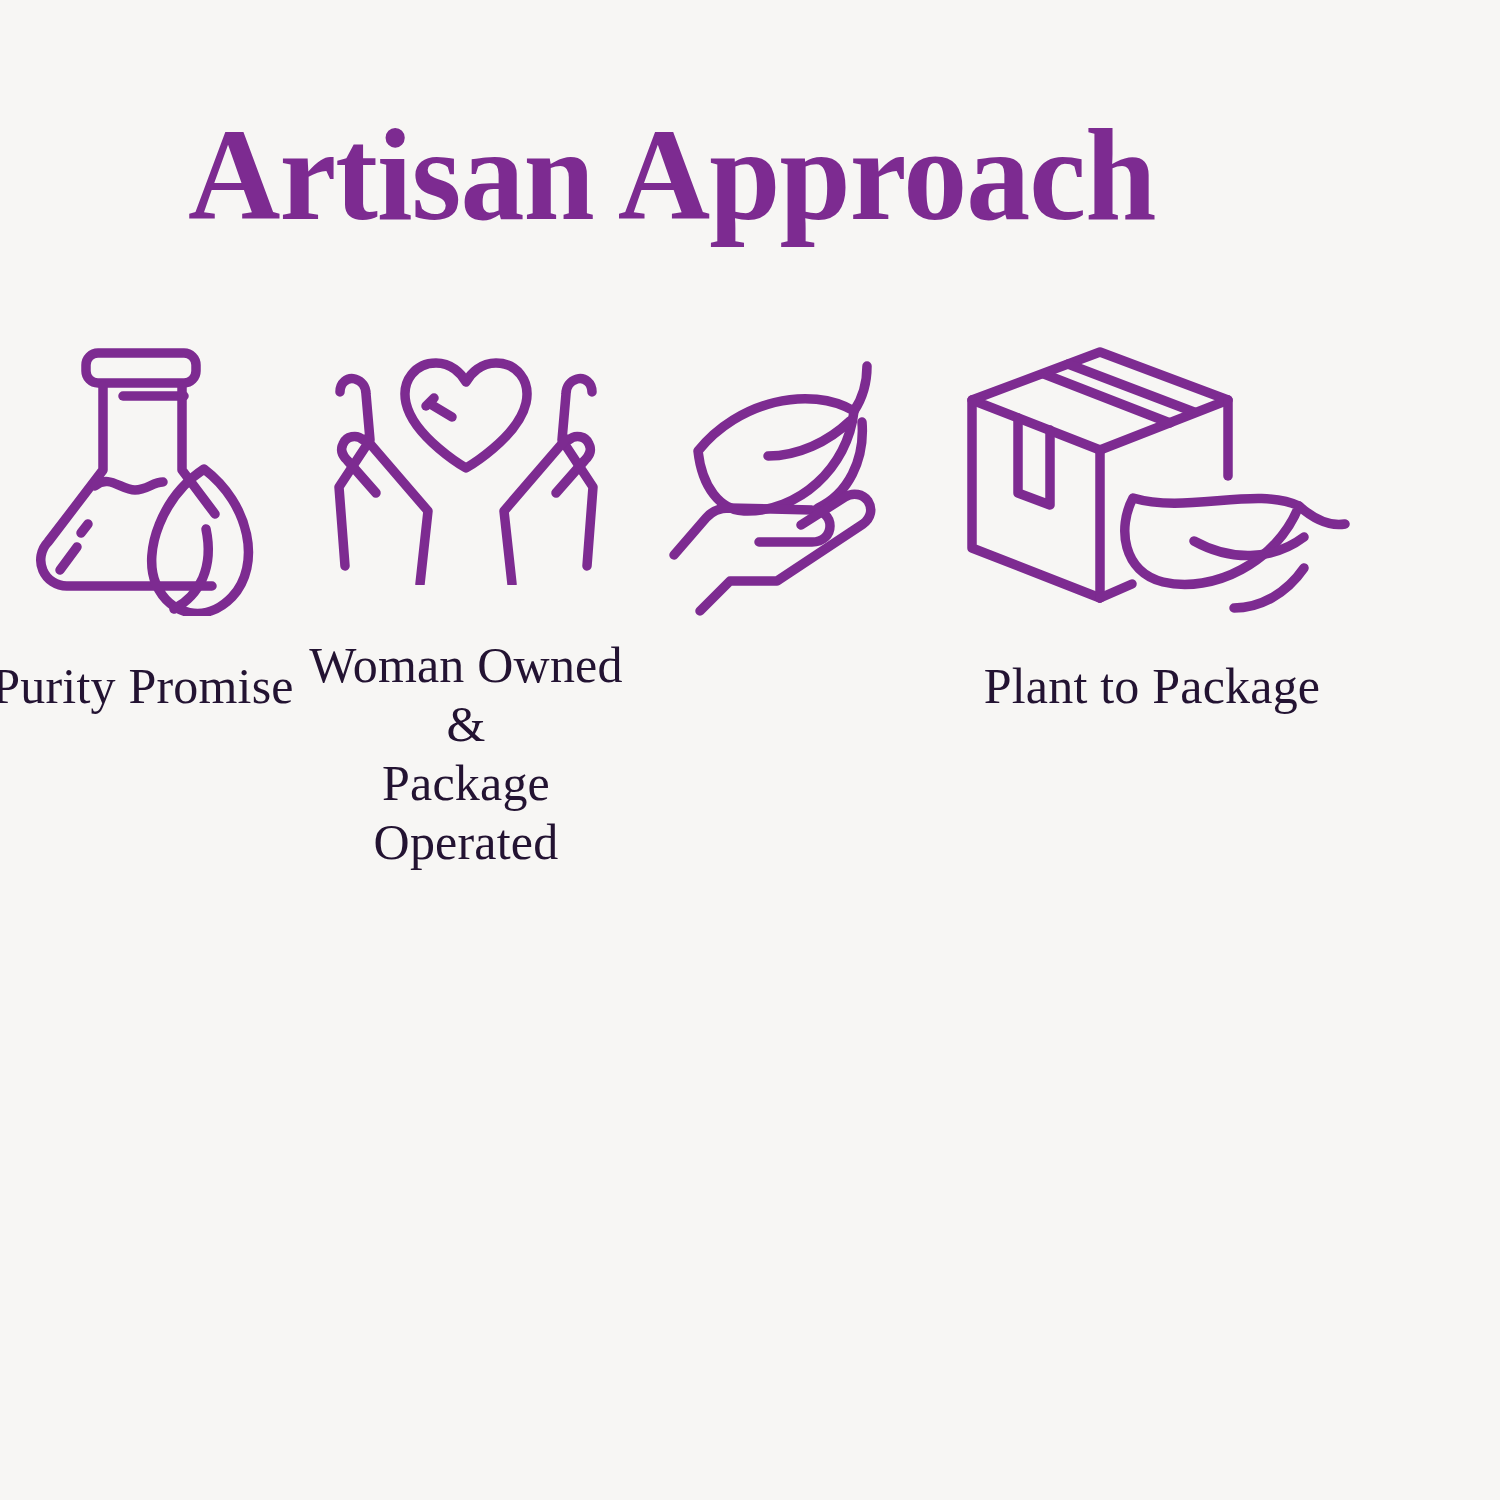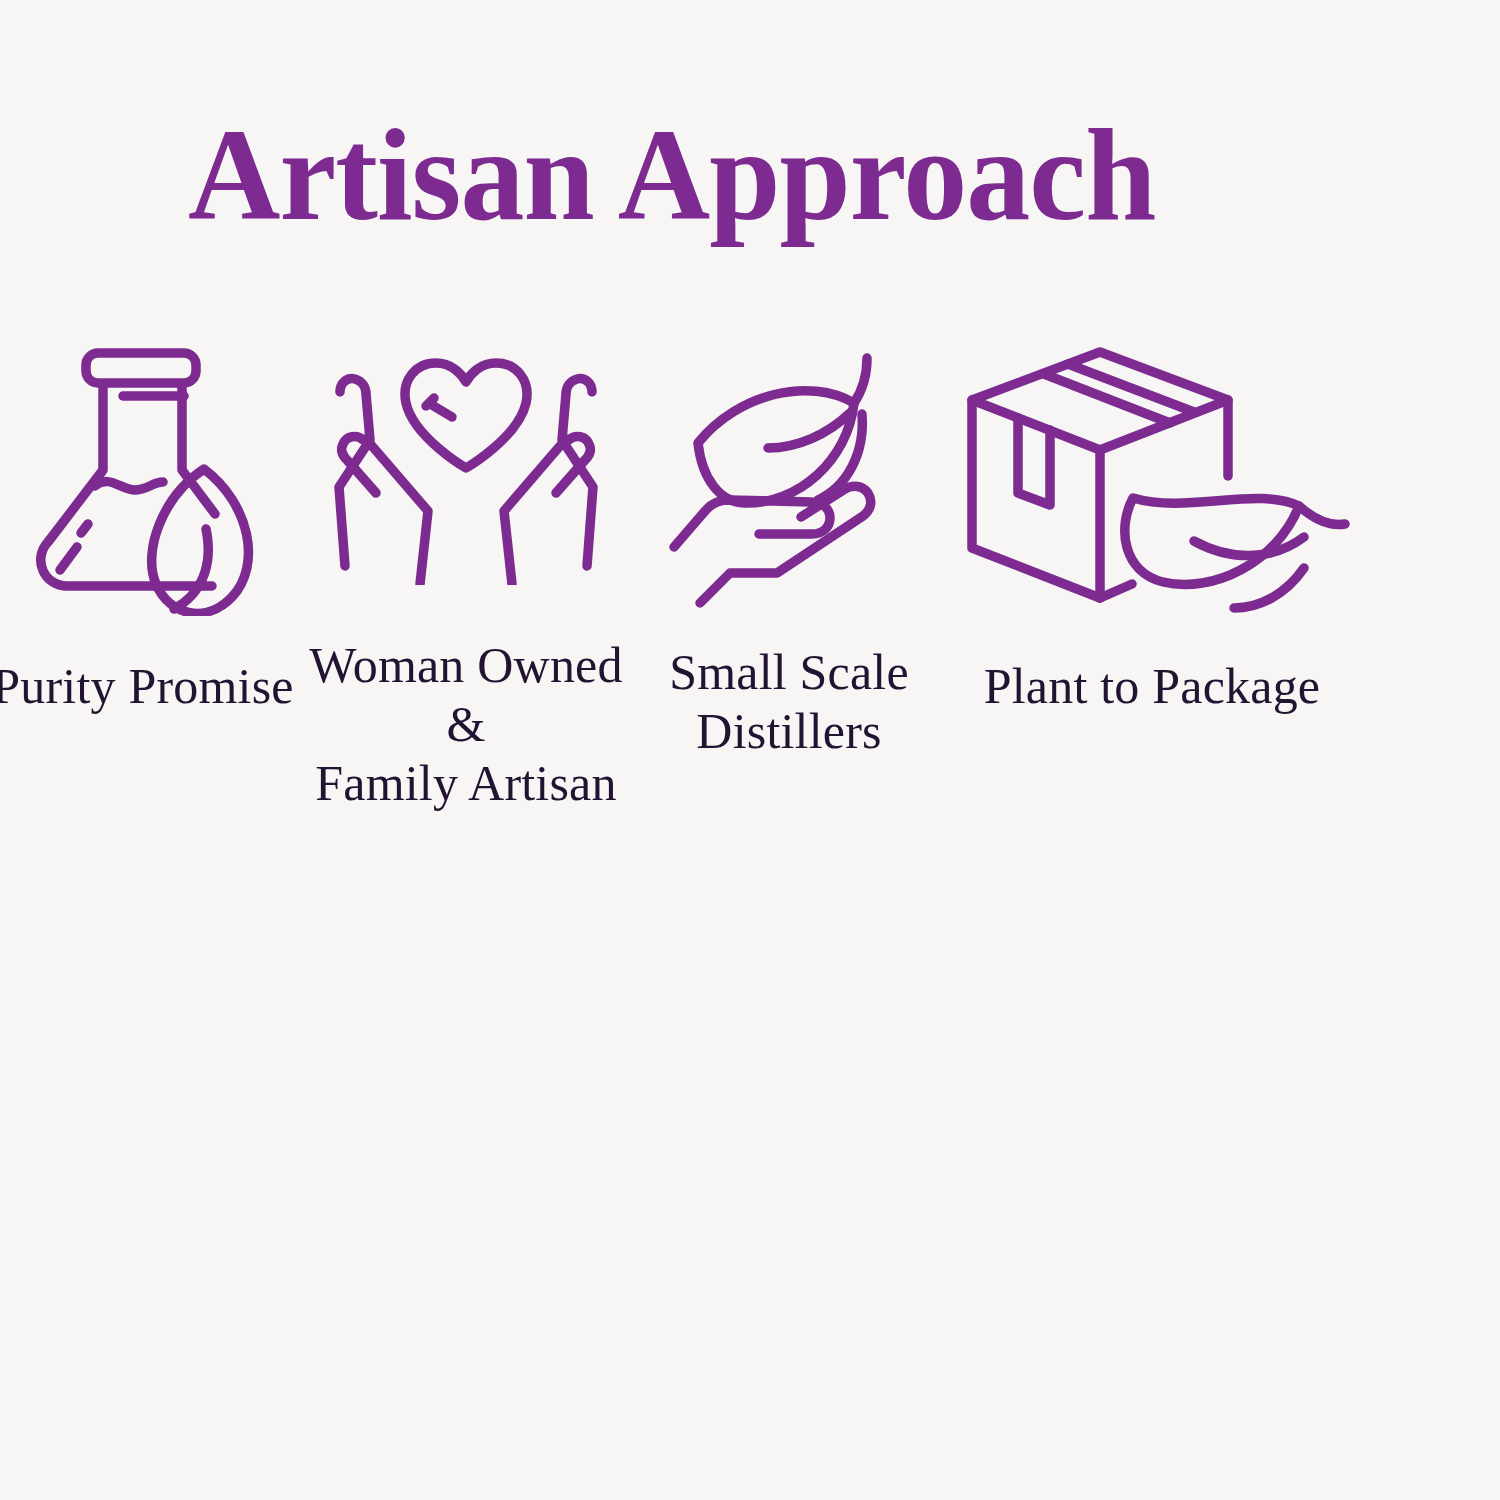--- a/index.html
+++ b/index.html
@@ -147,43 +147,40 @@
 
           <path d="M60 104 l62 72 l-8 73"></path>
 
           <path d="M286 57 c0 -9 -7 -15 -15 -13 c-7 2 -11 8 -11 15 l-4 46 l31 47 l-6 79"></path>
           <path d="M263 105 c6 -6 17 -4 20 4 c3 6 1 11 -4 16 l-29 33"></path>
           <path d="M260 104 l-62 72 l8 73"></path>
         </svg>
       </div>
       <div class="cell-label">
         <span>Woman Owned &amp;</span>
-        <span class="line2">Family Artisan</span>
+        <span class="line2">Package Operated</span>
       </div>
     </div>
 
     <div class="cell cell-small">
       <div class="icon-wrap">
         <svg width="250" height="270" viewBox="0 0 250 270" fill="none" stroke="#7d2b91" stroke-width="9.5" stroke-linecap="round" stroke-linejoin="round">
 
           <path d="M34 102 c40 -50 112 -66 156 -40 c-6 57 -56 102 -110 100 c-24 -1 -42 -24 -46 -60 z"></path>
 
           <path d="M190 62 c10 -15 13 -33 13 -45"></path>
 
           <path d="M198 73 c3 38 -14 72 -44 86"></path>
 
           <path d="M104 107 c30 0 60 -14 82 -35"></path>
 
           <path d="M10 206 l32 -37 c6 -7 14 -10 23 -10 l83 2 c11 0 18 7 18 16 c0 9 -7 16 -18 16 l-53 0"></path>
 
           <path d="M137 176 l44 -28 c8 -5 18 -3 23 4 c5 8 3 17 -5 23 l-86 57 l-47 0 l-30 30"></path>
         </svg>
-      </div>
-      <div class="cell-label">
-        <span>Small Scale Distillers</span>
       </div>
     </div>
 
     <div class="cell cell-plant">
       <div class="icon-wrap">
         <svg width="400" height="280" viewBox="0 0 400 280" fill="none" stroke="#7d2b91" stroke-width="9.5" stroke-linecap="round" stroke-linejoin="round">
 
           <path d="M20 62 L148 14 L276 62 L148 112 z"></path>
 
           <path d="M92 36 L218 85"></path>

